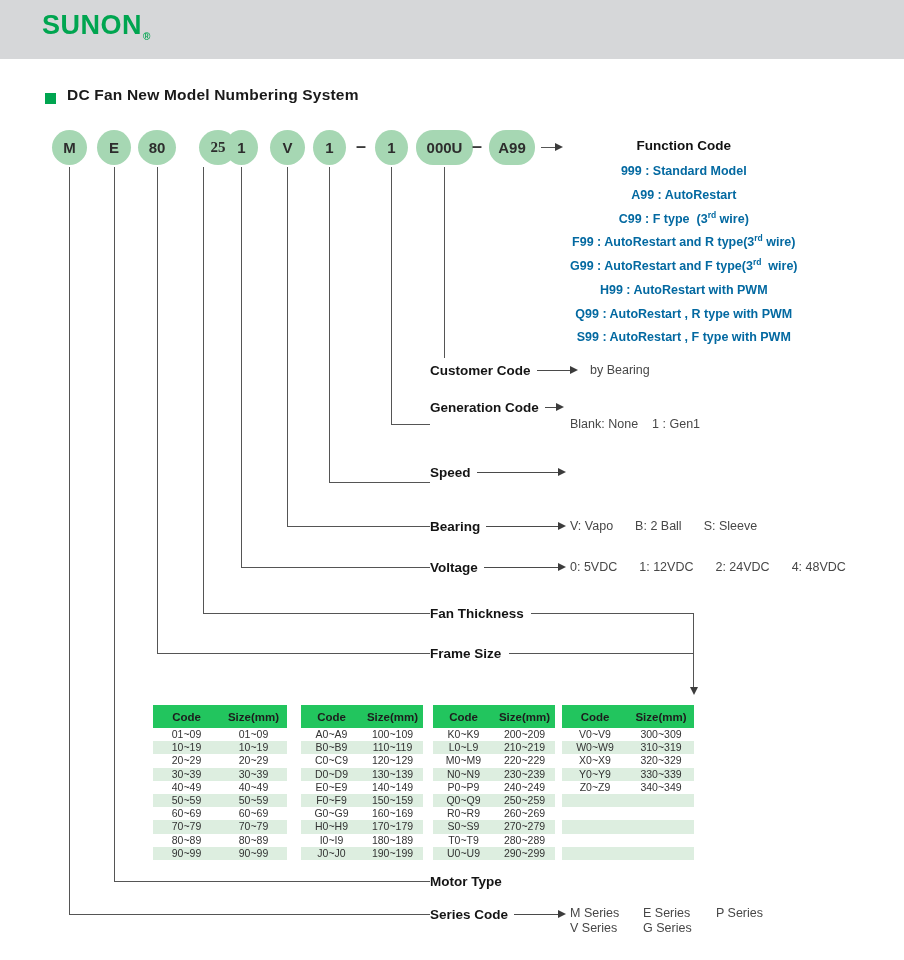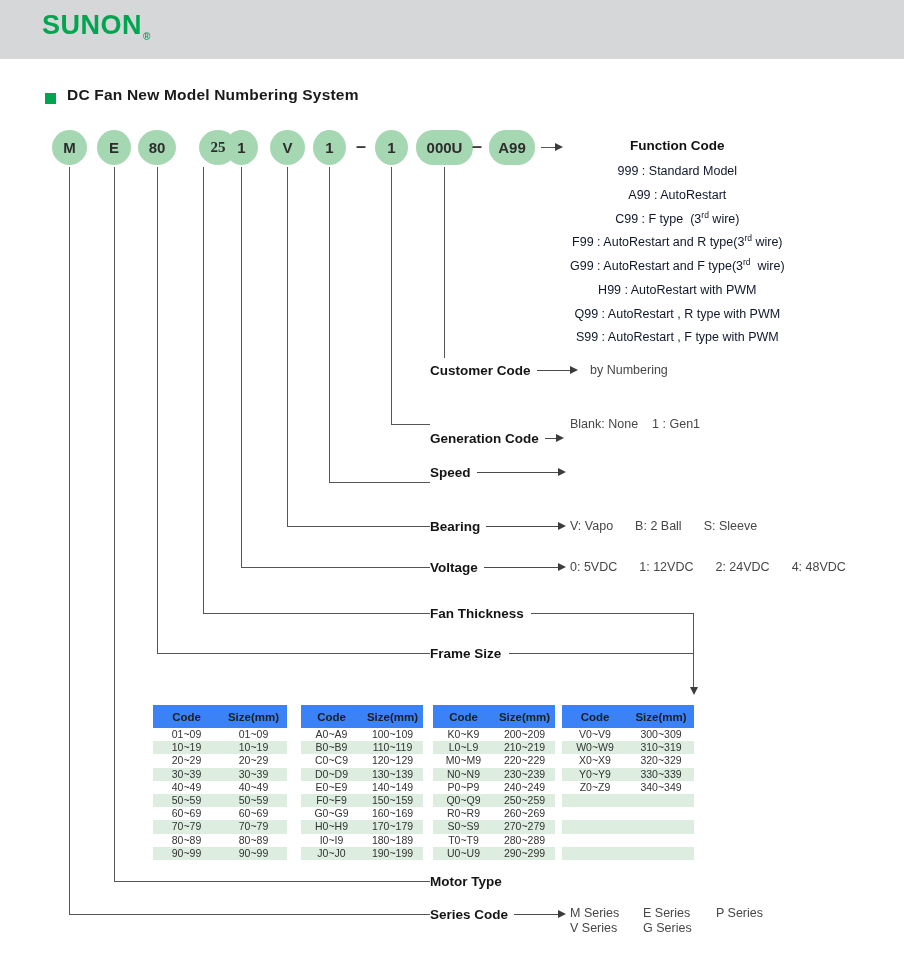--- a/index.html
+++ b/index.html
@@ -46,27 +46,27 @@
   .val{margin-right:22px;white-space:pre;}
   .gen .val{margin-right:14px;}
   .sp-l2{margin-top:4px;}
   .sp-l2 .val{margin-right:25px;}
   .ser{display:inline-block;width:73px;font-size:12.5px;color:#474747;}
   .ser-line{line-height:14.5px;}
 
   
   .fc{position:absolute;left:570px;top:138px;text-align:center;}
   .fc-head{font-size:13.5px;font-weight:700;color:#111;margin-bottom:5px;}
-  .fc-item{font-size:12.5px;color:#0f172a;line-height:19.6px;white-space:pre;}
+  .fc-item{font-size:12.5px;color:#0369a1;line-height:19.6px;white-space:pre;font-weight:bold;}
   .fc-item sup{font-size:8.5px;}
 
   
   .tables{position:absolute;left:153px;top:705px;display:flex;}
   .ftable{display:flex;flex-direction:column;}
-  .thead{height:23px;background:#3b82f6;display:flex;align-items:center;}
+  .thead{height:23px;background:#22c55e;display:flex;align-items:center;}
   .thead span{width:50%;text-align:center;font-size:11.5px;font-weight:700;color:#1d1d1d;}
   .trow{height:13.2px;display:flex;align-items:center;}
   .tbody .trow:nth-of-type(even){background:#ddeee0;}
   .trow span{width:50%;text-align:center;font-size:10.5px;color:#333;line-height:13px;}
 </style>
 </head>
 <body>
 
 <div class="page">
 
@@ -135,21 +135,21 @@
   <div class="hl" style="left:114px;top:881px;width:316px;"></div>
   <div class="hl" style="left:69px;top:914px;width:361px;"></div>
 
   <div class="lrow" style="top:361px;width:148px;">
     <span class="lbl">Customer Code</span>
     <span class="conn">
         <i class="cline"></i>
         <i class="chead"></i>
       </span>
   </div>
-  <div class="lrow" style="top:429px;width:134px;">
+  <div class="lrow" style="top:398px;width:134px;">
     <span class="lbl">Generation Code</span>
     <span class="conn">
         <i class="cline"></i>
         <i class="chead"></i>
       </span>
   </div>
   <div class="lrow" style="top:463px;width:136px;">
     <span class="lbl">Speed</span>
     <span class="conn">
         <i class="cline"></i>
@@ -185,21 +185,21 @@
         <i class="cline"></i>
         <i class="chead"></i>
       </span>
   </div>
 
   <div class="hl" style="left:531px;top:613px;width:162px;"></div>
   <div class="hl" style="left:509px;top:653px;width:184px;"></div>
   <div class="vl" style="left:693px;top:613px;height:74px;"></div>
   <div class="ah-d" style="left:690px;top:687px;"></div>
 
-  <div class="vblock" style="left:590px;top:363px;">by Numbering</div>
+  <div class="vblock" style="left:590px;top:363px;">by Bearing</div>
 
   <div class="vblock gen" style="left:570px;top:417px;">
     
   <span class="val">Blank: None</span><span class="val">1 : Gen1</span></div>
 
 
   <div class="vblock" style="left:570px;top:519px;">
     
   <span class="val">V: Vapo</span><span class="val">B: 2 Ball</span><span class="val">S: Sleeve</span></div>
 

